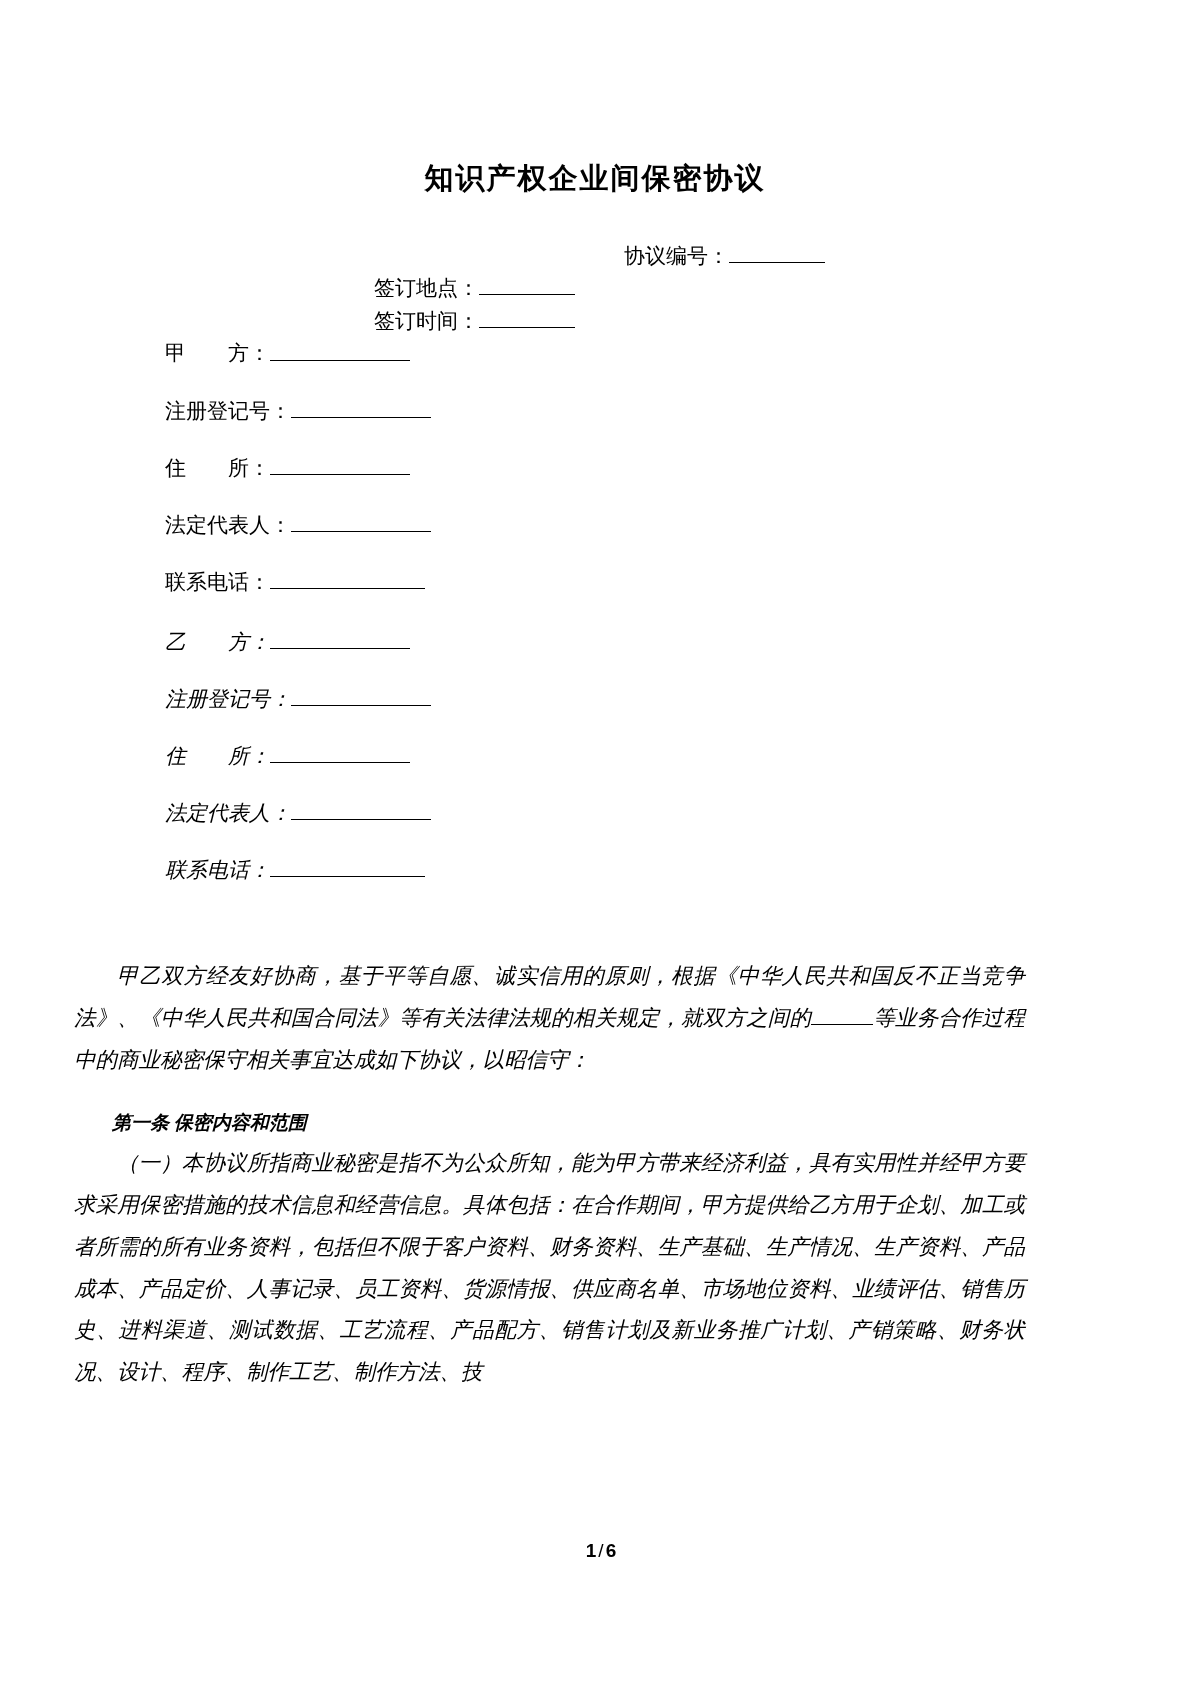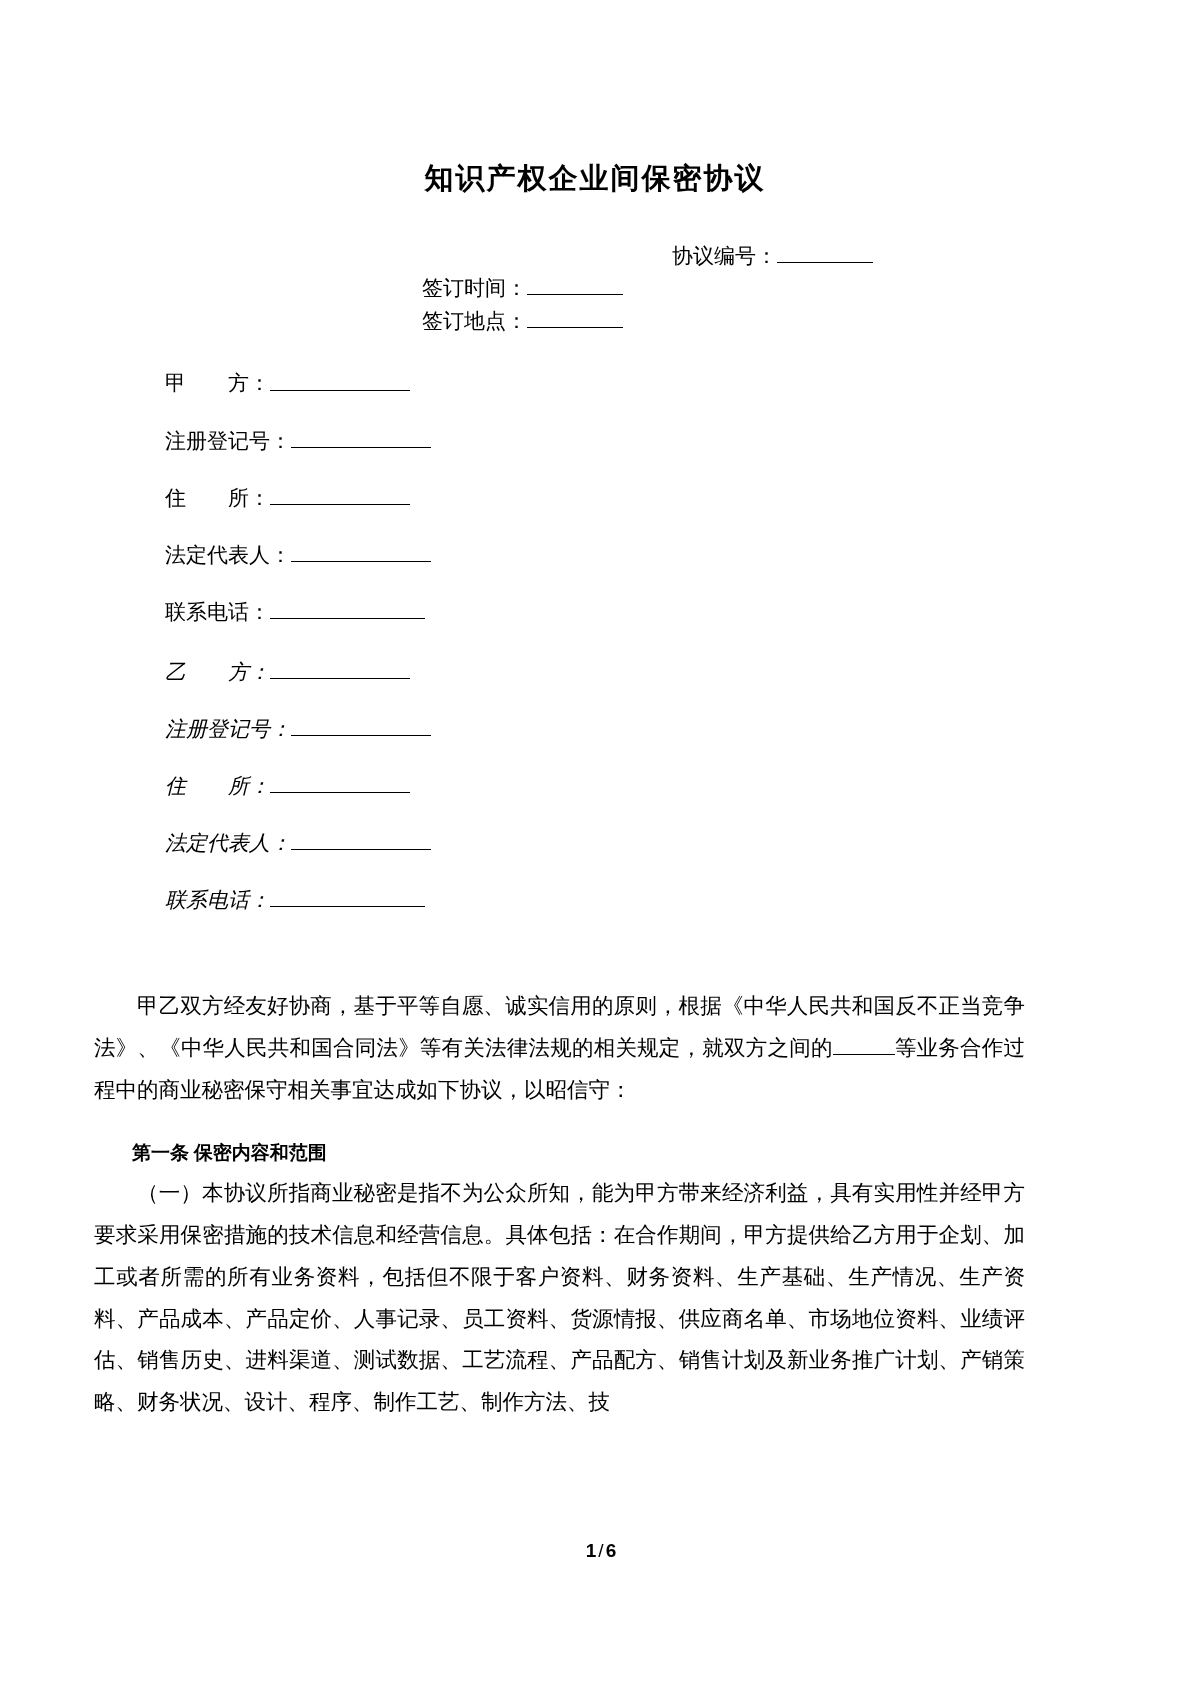--- a/index.html
+++ b/index.html
@@ -36,21 +36,20 @@
     font-family: "Liberation Serif", "DejaVu Serif", serif;
   }
 
   
   .meta-block {
     margin-top: 42px;
     padding-left: 119px;
     padding-right: 165px;
     font-size: 21px;
     line-height: 1.55;
-    margin-left: 48px;
   }
   .meta-row-right {
     text-align: left;
     padding-left: 505px;
   }
   .meta-row {
     padding-left: 255px;
   }
   .meta-label {
     white-space: pre;
@@ -61,37 +60,37 @@
     vertical-align: baseline;
     height: 1.05em;
   }
   .blank-sm { width: 96px; }
   .blank-md { width: 140px; }
   .blank-lg { width: 155px; }
   .blank-inline { width: 62px; height: 0.95em; }
 
   
   .party-block {
-    margin-top: 30px;
     padding-left: 165px;
     font-size: 21px;
   }
   .party-block.second { margin-top: 30px; font-style: italic; }
   .party-row {
     margin-bottom: 27px;
     white-space: nowrap;
   }
   .party-row:last-child { margin-bottom: 0; }
   .party-label { white-space: pre; }
 
   
   .body-wrap {
-    padding-left: 94px;
+    padding-left: 74px;
     padding-right: 165px;
     font-size: 21.5px;
+    font-style: italic;
   }
   .para {
     margin: 0;
     text-indent: 2em;
     line-height: 1.95;
     text-align: justify;
     text-justify: inter-ideograph;
   }
   .intro-para { margin-top: 72px; }
 
@@ -126,24 +125,24 @@
 
 <div class="page">
 
   <h1 class="doc-title">知识产权企业间保密协议</h1>
 
   <div class="meta-block">
     <div class="meta-row-right">
       <span class="meta-label">协议编号：</span><span class="blank blank-sm"></span>
     </div>
     <div class="meta-row">
-      <span class="meta-label">签订时间：</span><span class="blank blank-sm"></span>
+      <span class="meta-label">签订地点：</span><span class="blank blank-sm"></span>
     </div>
     <div class="meta-row">
-      <span class="meta-label">签订地点：</span><span class="blank blank-sm"></span>
+      <span class="meta-label">签订时间：</span><span class="blank blank-sm"></span>
     </div>
   </div>
 
   <div class="party-block">
     <div class="party-row">
       <span class="party-label">甲　　方：</span><span class="blank blank-md"></span>
     </div>
     <div class="party-row">
       <span class="party-label">注册登记号：</span><span class="blank blank-md"></span>
     </div>

